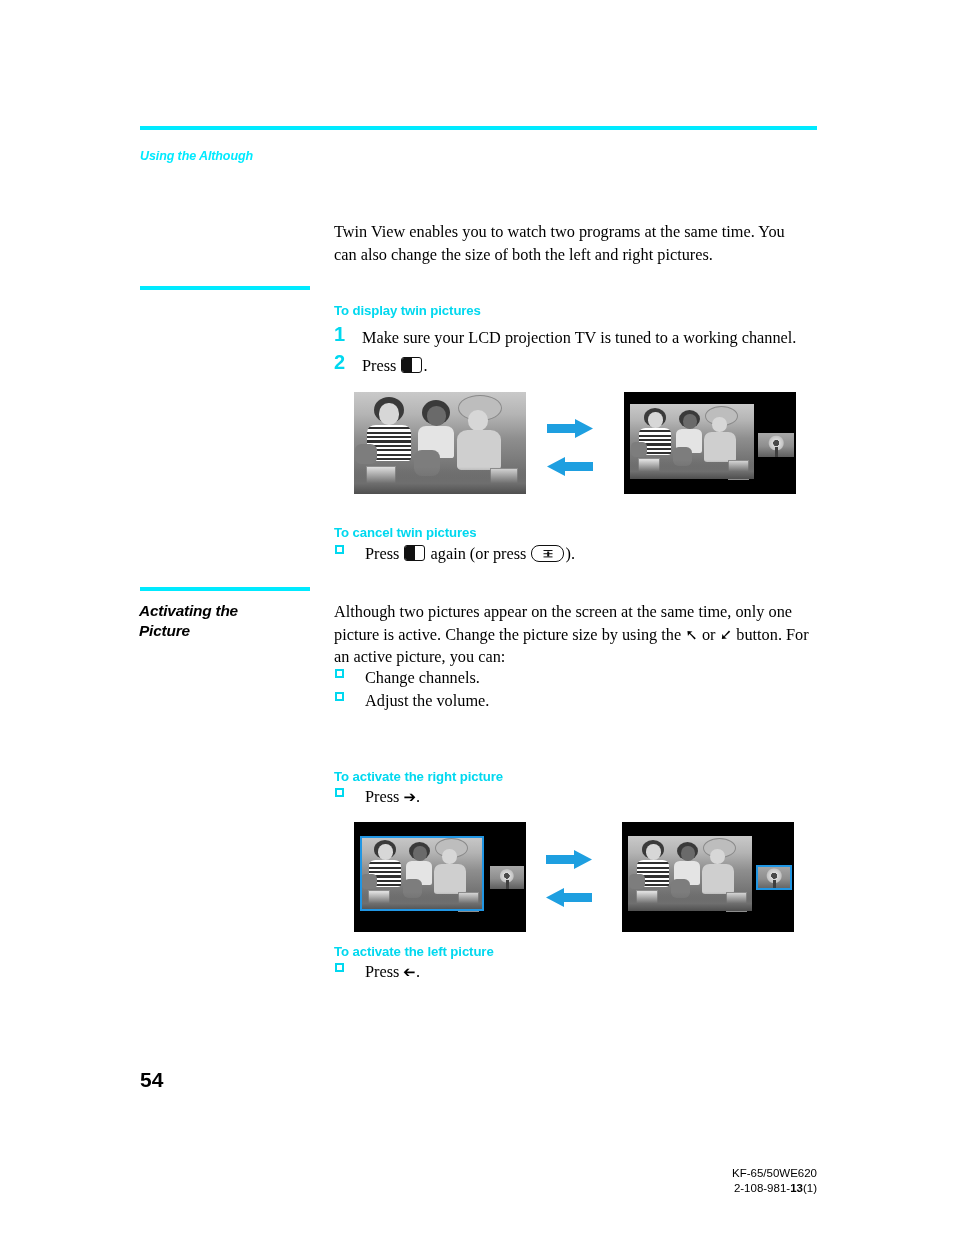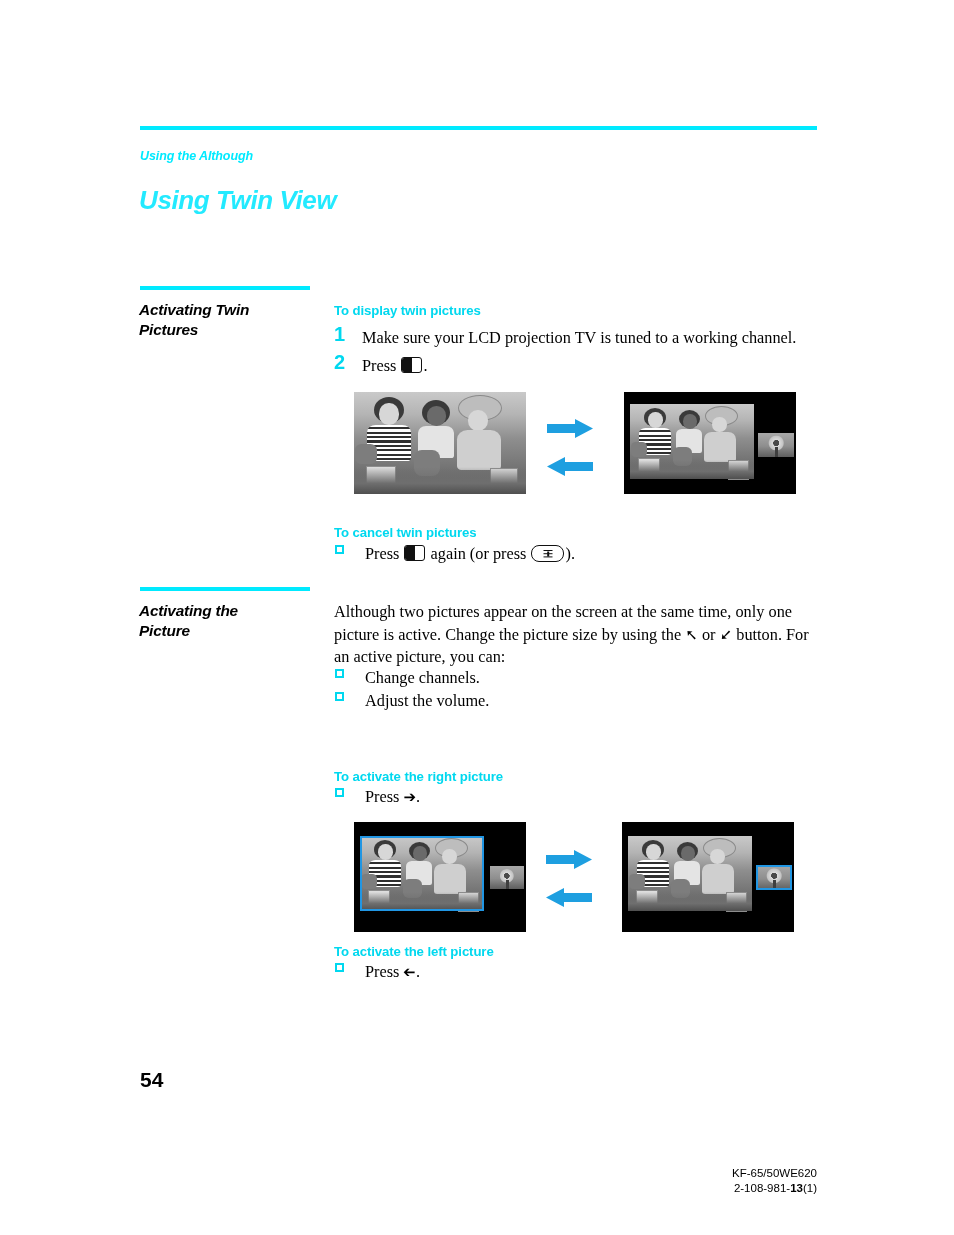--- a/index.html
+++ b/index.html
@@ -363,29 +363,25 @@
 </style>
 </head>
 <body>
 
 <div class="page">
 
   <div class="rule-top"></div>
 
   <div class="running-head">Using the Although</div>
 
-  <div class="chapter-title">Using Twin View</div>
-
+
+  <div class="intro">Twin View enables you to watch two programs at the same time. You can also change the size of both the left and right pictures.</div>
 
   <div class="rule-short" id="rule-activating-twin"></div>
 
-  <div class="side-head" id="side-head-twin">
-    <span>Activating Twin</span><br>
-    <span>Pictures</span>
-  </div>
 
   <div class="sub-head" id="sub-display-twin">To display twin pictures</div>
 
   <div class="step" id="step-1">
     <span class="step-num">1</span>
     <span class="step-text">Make sure your LCD projection TV is tuned to a working channel.</span>
   </div>
 
   <div class="step" id="step-2">
     <span class="step-num">2</span>

